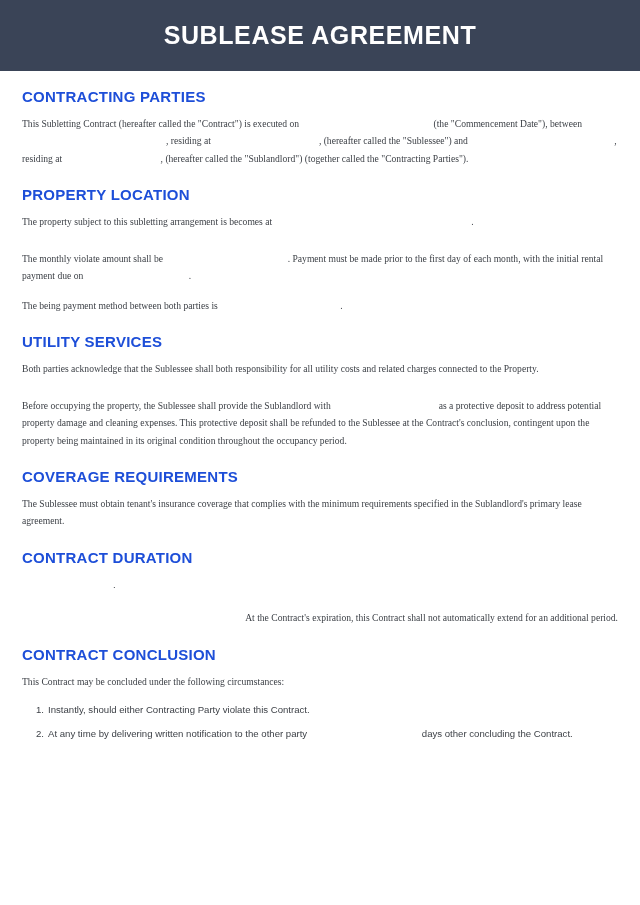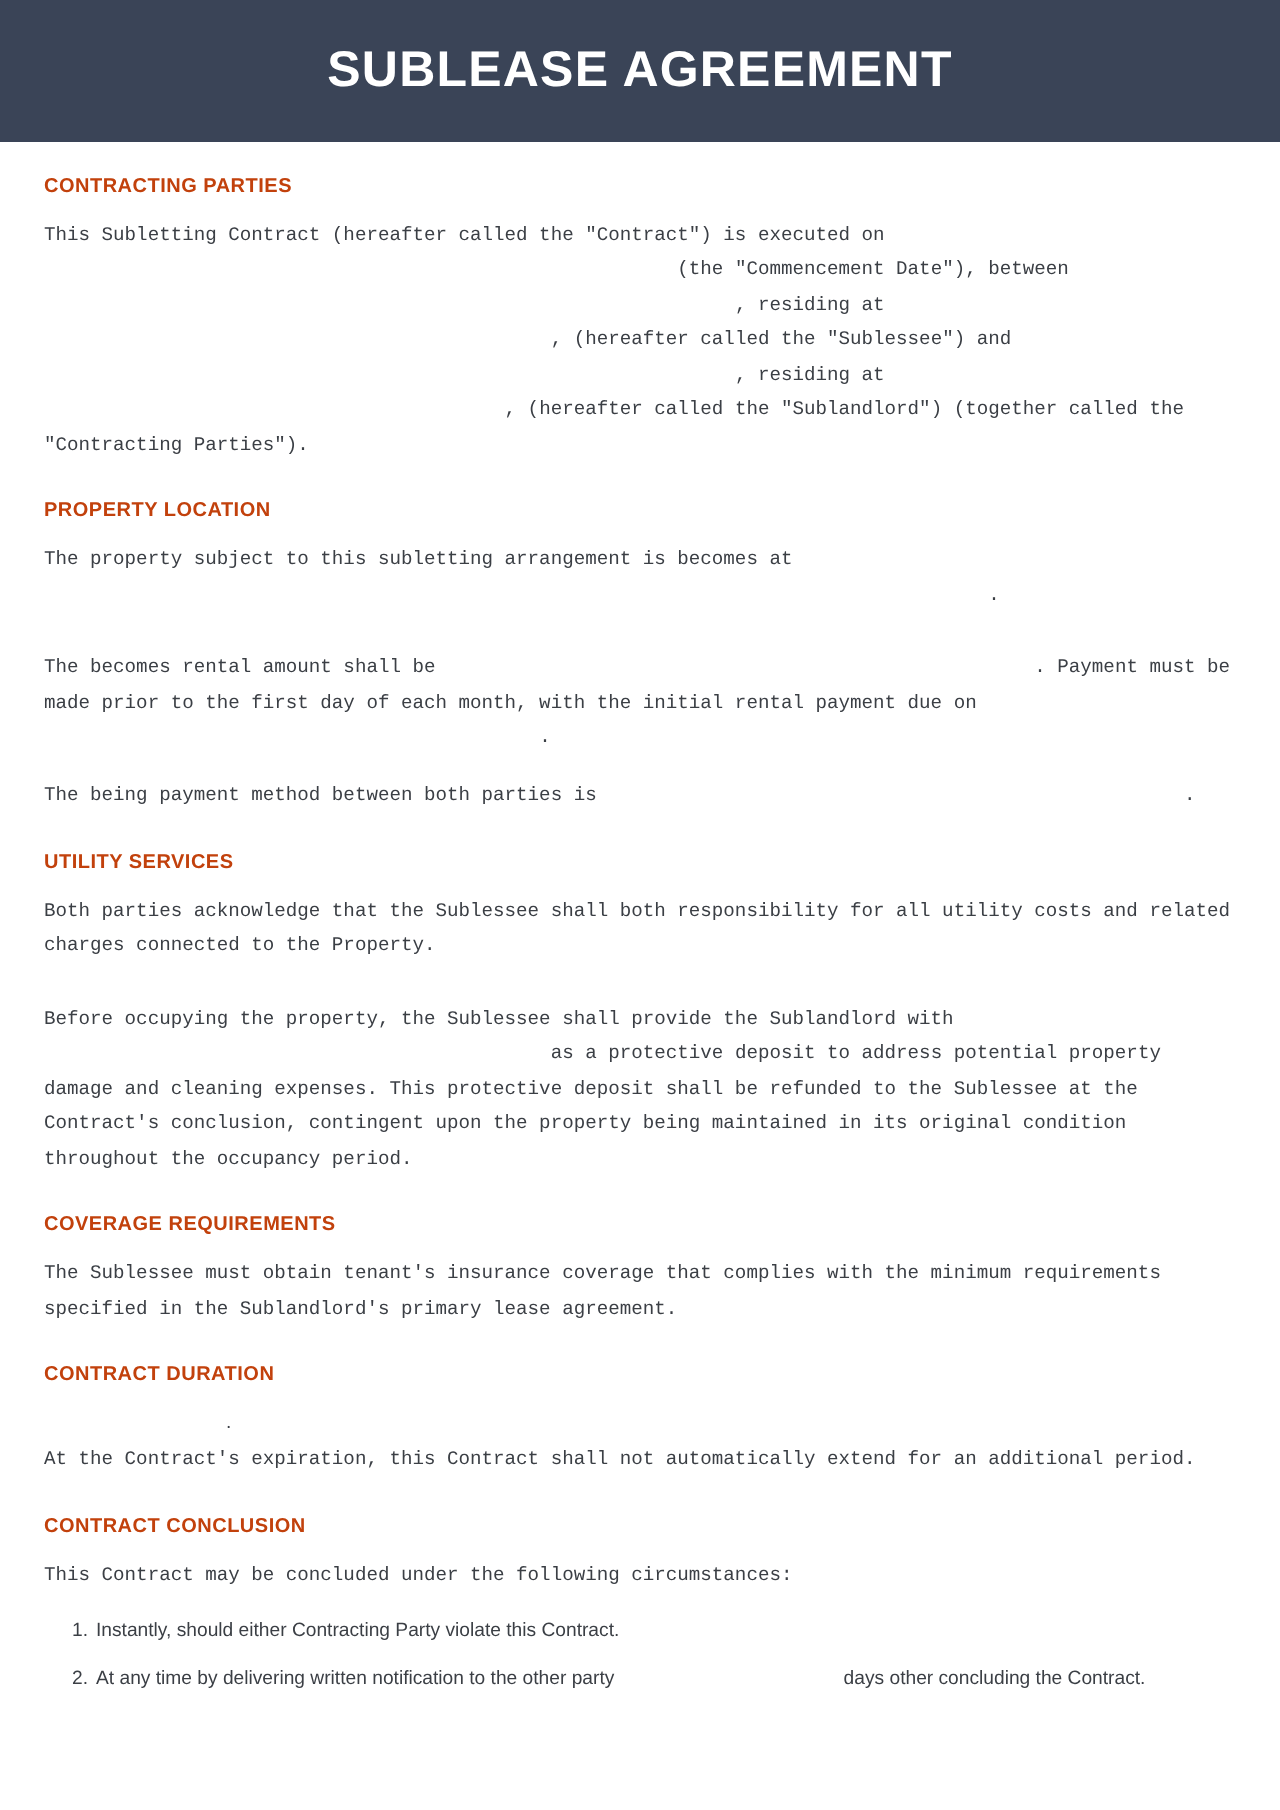--- a/index.html
+++ b/index.html
@@ -40,35 +40,35 @@
     margin: 0;
   }
   .doc-body {
     padding: 17px 22px 0 22px;
     box-sizing: border-box;
   }
   .section {
     margin: 0;
   }
   h2.section-heading {
-    font-size: 10px;
+    font-size: 15px;
     font-weight: bold;
-    color: #c2410c;
+    color: #1d4ed8;
     letter-spacing: 0.25px;
     margin: 0 0 9px 0;
     line-height: 1.2;
     text-transform: uppercase;
     font-family: "Liberation Sans", sans-serif;
   }
   p.para {
     font-size: 9.6px;
     color: #3b3f45;
     line-height: 1.82;
     margin: 0 0 0 0;
-    font-family: Liberation Mono, monospace;
+    font-family: Liberation Serif, serif;
     text-align: left;
   }
   p.para + p.para {
     margin-top: 12px;
   }
   .section + .section {
     margin-top: 19px;
   }
   .blank {
     display: inline-block;
@@ -117,38 +117,38 @@
   <div class="doc-body" id="doc-body">
       <div class="section">
         <h2 class="section-heading">CONTRACTING PARTIES</h2>
         <p class="para"><span>This Subletting Contract (hereafter called the "Contract") is executed on</span> <span class="blank">                                                       </span><span>(the "Commencement Date"), between</span> <span class="blank">                                                            </span><span>, residing at</span> <span class="blank">                                            </span><span>, (hereafter called the "Sublessee") and</span> <span class="blank">                                                            </span><span>, residing at</span> <span class="blank">                                        </span><span>, (hereafter called the "Sublandlord") (together called the "Contracting Parties").</span> </p>
       </div>
       <div class="section">
         <h2 class="section-heading">PROPERTY LOCATION</h2>
         <p class="para"><span>The property subject to this subletting arrangement is becomes at</span> <span class="blank">                                                                                  </span><span>.</span> </p>
       </div>
       <div class="section">
-        <p class="para"><span>The becomes rental amount shall be</span> <span class="blank">                                                   </span><span>. Payment must be made prior to the first day of each month, with the initial rental payment due on</span> <span class="blank">                                           </span><span>.</span> </p>
+        <p class="para"><span>The monthly violate amount shall be</span> <span class="blank">                                                   </span><span>. Payment must be made prior to the first day of each month, with the initial rental payment due on</span> <span class="blank">                                           </span><span>.</span> </p>
         <p class="para"><span>The being payment method between both parties is</span> <span class="blank">                                                  </span><span>.</span> </p>
       </div>
       <div class="section">
         <h2 class="section-heading">UTILITY SERVICES</h2>
         <p class="para"><span>Both parties acknowledge that the Sublessee shall both responsibility for all utility costs and related charges connected to the Property.</span> </p>
       </div>
       <div class="section">
         <p class="para"><span>Before occupying the property, the Sublessee shall provide the Sublandlord with</span> <span class="blank">                                            </span><span>as a protective deposit to address potential property damage and cleaning expenses. This protective deposit shall be refunded to the Sublessee at the Contract's conclusion, contingent upon the property being maintained in its original condition throughout the occupancy period.</span> </p>
       </div>
       <div class="section">
         <h2 class="section-heading">COVERAGE REQUIREMENTS</h2>
         <p class="para"><span>The Sublessee must obtain tenant's insurance coverage that complies with the minimum requirements specified in the Sublandlord's primary lease agreement.</span> </p>
       </div>
       <div class="section">
         <h2 class="section-heading">CONTRACT DURATION</h2>
         <p class="duration-blank-line">.</p>
-        <p class="para" style="margin-top: 1px;">At the Contract's expiration, this Contract shall not automatically extend for an additional period.</p>
+        <p class="para" style="margin-top: 16px; text-align: right;">At the Contract's expiration, this Contract shall not automatically extend for an additional period.</p>
       </div>
       <div class="section">
         <h2 class="section-heading">CONTRACT CONCLUSION</h2>
         <p class="para"><span>This Contract may be concluded under the following circumstances:</span> </p>
         <ol class="clause-list">
           <li><span>Instantly, should either Contracting Party violate this Contract.</span> </li>
           <li><span>At any time by delivering written notification to the other party</span> <span class="blank">                                          </span><span>days other concluding the Contract.</span> </li>
         </ol>
       </div>
     </div>

